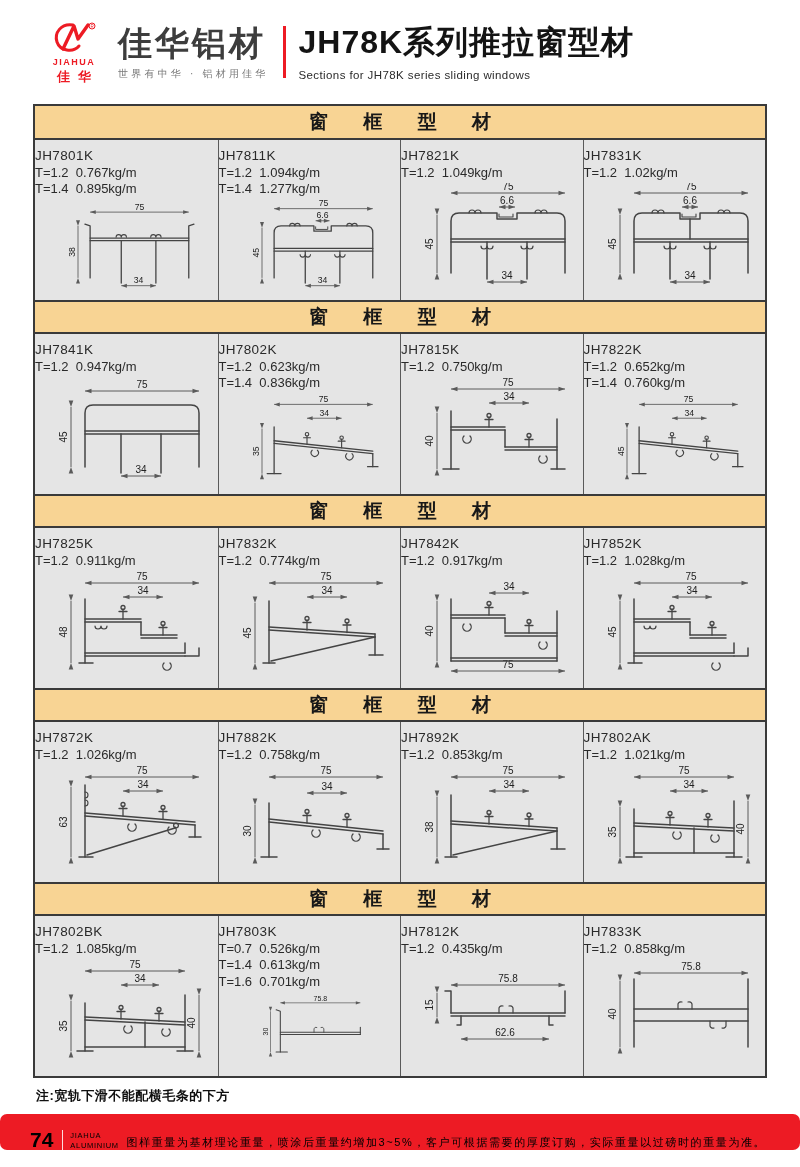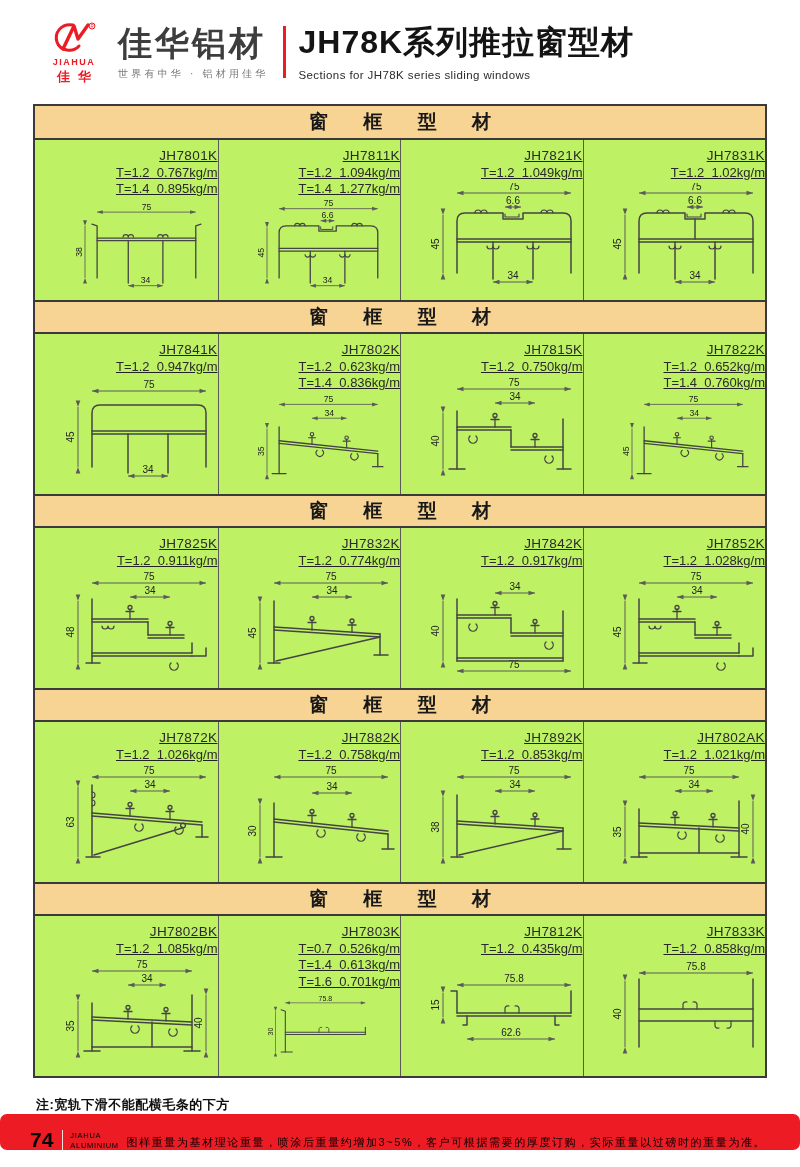--- a/index.html
+++ b/index.html
@@ -14,38 +14,38 @@
   .logo-text { color:#ED1B24; font-weight:bold; font-size:9px; letter-spacing:1.5px; margin-top:1px; }
   .logo-cn   { color:#ED1B24; font-weight:bold; font-size:13px; letter-spacing:8px; text-indent:8px; margin-top:1px; }
   .brand-col { margin-left:4px; padding-top:6px; }
   .brand-cn { font-size:34px; font-weight:bold; color:#3d3d3d; letter-spacing:3px; line-height:1; }
   .slogan   { font-size:10px; color:#787878; letter-spacing:3.2px; margin-top:7px; }
   .red-divider { width:3px; height:52px; background:#ED1B24; margin:6px 13px 0 14px; }
   .title-col { padding-top:6px; }
   .series-title { font-size:32px; font-weight:bold; color:#141414; letter-spacing:1px; line-height:1; }
   .series-subtitle { font-size:11.5px; color:#2b2b2b; margin-top:11px; letter-spacing:.4px; }
   
-  .catalog { width:734px; margin:18px 0 0 33px; border:2px solid #3a3a3a; background:#bef264; }
+  .catalog { width:734px; margin:18px 0 0 33px; border:2px solid #3a3a3a; background:#e5e5e5; }
   .sec-bar {
     height:34px; background:#F8D494; border-top:2px solid #3a3a3a; border-bottom:2px solid #3a3a3a;
     display:flex; align-items:center; justify-content:center;
     font-size:19px; font-weight:bold; color:#181818; letter-spacing:15px; text-indent:15px;
   }
   .sec-bar:first-child { border-top:none; }
   .sec-row { display:grid; grid-template-columns:repeat(4,1fr); }
   .cell {
     height:160px; border-left:1px solid #5a5a5a; padding-top:7px;
-    display:flex; flex-direction:column; align-items:flex-end; overflow:hidden;text-decoration:underline;
+    display:flex; flex-direction:column; align-items:flex-start; overflow:hidden;
   }
   .cell:first-child { border-left:none; }
   .code { font-size:13.5px; color:#2a2a2a; letter-spacing:.4px; line-height:1.3; }
   .spec { font-size:13px; color:#2a2a2a; white-space:pre; line-height:1.3; }
   .drawing { margin-top:2px; flex-shrink:0; }
   
-  .note { margin:18px 0 0 36px; font-size:13px; font-weight:bold; color:#101010; letter-spacing:.5px; }
+  .note { margin:9px 0 0 36px; font-size:13px; font-weight:bold; color:#101010; letter-spacing:.5px; }
   .footer-bar {
     position:absolute; left:0; top:1114px; width:800px; height:36px; background:#ED1B24;
     display:flex; align-items:flex-end; color:#000000;border-radius:7px;
   }
   .page-num { font-size:21px; font-weight:bold; margin-left:30px; line-height:1; }
   .footer-sep { width:1px; height:20px; background:rgba(255,255,255,.85); margin:0 7px 0 9px; }
   .brand-footer { font-size:7.5px; line-height:1.25; letter-spacing:.7px; }
   .footer-text { flex:1; text-align:center; font-size:11px; letter-spacing:1.6px; padding-right:26px; }
 </style>
 </head>

